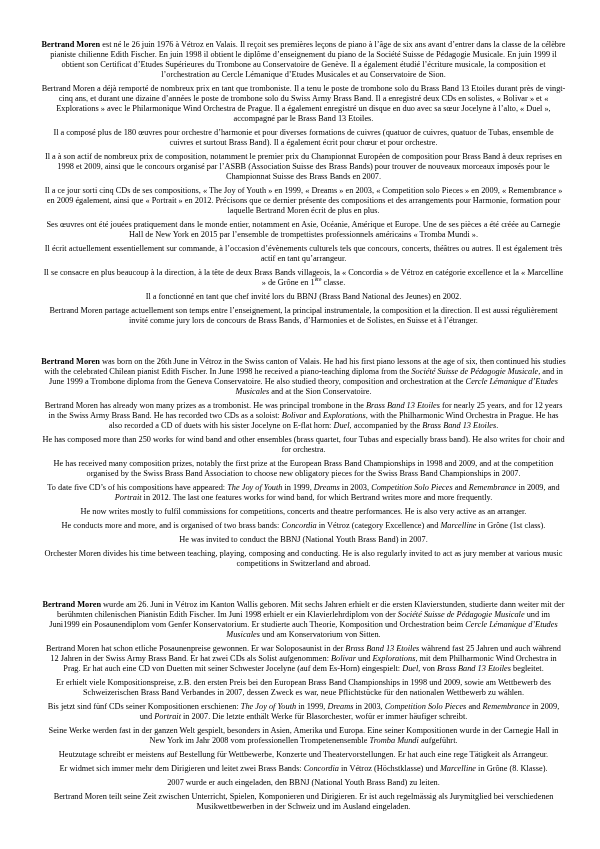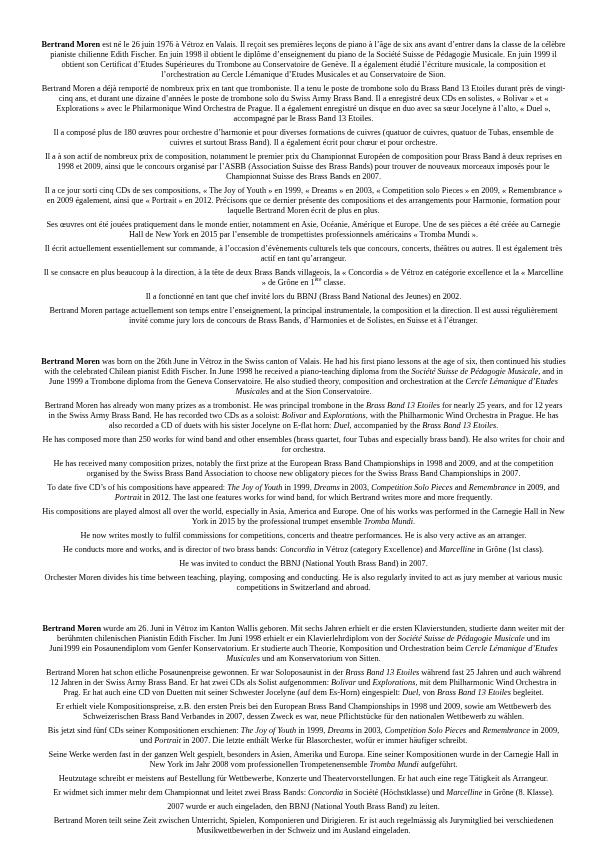--- a/index.html
+++ b/index.html
@@ -52,31 +52,30 @@
         <p><span>Il se consacre en plus beaucoup à la direction, à la tête de deux Brass Bands villageois, la « Concordia » de Vétroz en catégorie excellence et la « Marcelline » de Grône en 1</span><sup>ère</sup><span> classe.</span></p>
         <p><span>Il a fonctionné en tant que chef invité lors du BBNJ (Brass Band National des Jeunes) en 2002.</span></p>
         <p><span>Bertrand Moren partage actuellement son temps entre l’enseignement, la principal instrumentale, la composition et la direction. Il est aussi régulièrement invité comme jury lors de concours de Brass Bands, d’Harmonies et de Solistes, en Suisse et à l’étranger.</span></p>
       </div>
       <div class="section">
         <p><strong>Bertrand Moren</strong><span> was born on the 26th June in Vétroz in the Swiss canton of Valais. He had his first piano lessons at the age of six, then continued his studies with the celebrated Chilean pianist Edith Fischer. In June 1998 he received a piano-teaching diploma from the </span><em>Société Suisse de Pédagogie Musicale</em><span>, and in June 1999 a Trombone diploma from the Geneva Conservatoire. He also studied theory, composition and orchestration at the </span><em>Cercle Lémanique d’Etudes Musicales</em><span> and at the Sion Conservatoire.</span></p>
         <p><span>Bertrand Moren has already won many prizes as a trombonist. He was principal trombone in the </span><em>Brass Band 13 Etoiles</em><span> for nearly 25 years, and for 12 years in the Swiss Army Brass Band. He has recorded two CDs as a soloist: </span><em>Bolivar</em><span> and </span><em>Explorations</em><span>, with the Philharmonic Wind Orchestra in Prague. He has also recorded a CD of duets with his sister Jocelyne on E-flat horn: </span><em>Duel</em><span>, accompanied by the </span><em>Brass Band 13 Etoiles</em><span>.</span></p>
         <p><span>He has composed more than 250 works for wind band and other ensembles (brass quartet, four Tubas and especially brass band). He also writes for choir and for orchestra.</span></p>
         <p><span>He has received many composition prizes, notably the first prize at the European Brass Band Championships in 1998 and 2009, and at the competition organised by the Swiss Brass Band Association to choose new obligatory pieces for the Swiss Brass Band Championships in 2007.</span></p>
         <p><span>To date five CD’s of his compositions have appeared: </span><em>The Joy of Youth</em><span> in 1999, </span><em>Dreams</em><span> in 2003, </span><em>Competition Solo Pieces</em><span> and </span><em>Remembrance</em><span> in 2009, and </span><em>Portrait</em><span> in 2012. The last one features works for wind band, for which Bertrand writes more and more frequently.</span></p>
-        <p><span>His compositions are played almost all over the world, especially in Asia, America and Europe. One of his works was performed in the Carnegie Hall in New York in 2015 by the professional trumpet ensemble </span><em>Tromba Mundi</em><span>.</span></p>
         <p><span>He now writes mostly to fulfil commissions for competitions, concerts and theatre performances. He is also very active as an arranger.</span></p>
-        <p><span>He conducts more and works, and is director of two brass bands: </span><em>Concordia</em><span> in Vétroz (category Excellence) and </span><em>Marcelline</em><span> in Grône (1st class).</span></p>
+        <p><span>He conducts more and more, and is organised of two brass bands: </span><em>Concordia</em><span> in Vétroz (category Excellence) and </span><em>Marcelline</em><span> in Grône (1st class).</span></p>
         <p><span>He was invited to conduct the BBNJ (National Youth Brass Band) in 2007.</span></p>
         <p><span>Orchester Moren divides his time between teaching, playing, composing and conducting. He is also regularly invited to act as jury member at various music competitions in Switzerland and abroad.</span></p>
       </div>
       <div class="section">
         <p><strong>Bertrand Moren</strong><span> wurde am 26. Juni in Vétroz im Kanton Wallis geboren. Mit sechs Jahren erhielt er die ersten Klavierstunden, studierte dann weiter mit der berühmten chilenischen Pianistin Edith Fischer. Im Juni 1998 erhielt er ein Klavierlehrdiplom von der </span><em>Société Suisse de Pédagogie Musicale</em><span> und im Juni1999 ein Posaunendiplom vom Genfer Konservatorium. Er studierte auch Theorie, Komposition und Orchestration beim </span><em>Cercle Lémanique d’Etudes Musicales</em><span> und am Konservatorium von Sitten.</span></p>
         <p><span>Bertrand Moren hat schon etliche Posaunenpreise gewonnen. Er war Soloposaunist in der </span><em>Brass Band 13 Etoiles</em><span> während fast 25 Jahren und auch während 12 Jahren in der Swiss Army Brass Band. Er hat zwei CDs als Solist aufgenommen: </span><em>Bolivar</em><span> und </span><em>Explorations</em><span>, mit dem Philharmonic Wind Orchestra in Prag. Er hat auch eine CD von Duetten mit seiner Schwester Jocelyne (auf dem Es-Horn) eingespielt: </span><em>Duel</em><span>, von </span><em>Brass Band 13 Etoiles</em><span> begleitet.</span></p>
         <p><span>Er erhielt viele Kompositionspreise, z.B. den ersten Preis bei den European Brass Band Championships in 1998 und 2009, sowie am Wettbewerb des Schweizerischen Brass Band Verbandes in 2007, dessen Zweck es war, neue Pflichtstücke für den nationalen Wettbewerb zu wählen.</span></p>
         <p><span>Bis jetzt sind fünf CDs seiner Kompositionen erschienen: </span><em>The Joy of Youth</em><span> in 1999, </span><em>Dreams</em><span> in 2003, </span><em>Competition Solo Pieces</em><span> and </span><em>Remembrance</em><span> in 2009, und </span><em>Portrait</em><span> in 2007. Die letzte enthält Werke für Blasorchester, wofür er immer häufiger schreibt.</span></p>
         <p><span>Seine Werke werden fast in der ganzen Welt gespielt, besonders in Asien, Amerika und Europa. Eine seiner Kompositionen wurde in der Carnegie Hall in New York im Jahr 2008 vom professionellen Trompetenensemble </span><em>Tromba Mundi</em><span> aufgeführt.</span></p>
         <p><span>Heutzutage schreibt er meistens auf Bestellung für Wettbewerbe, Konzerte und Theatervorstellungen. Er hat auch eine rege Tätigkeit als Arrangeur.</span></p>
-        <p><span>Er widmet sich immer mehr dem Championnat und leitet zwei Brass Bands: </span><em>Concordia</em><span> in Société (Höchstklasse) und </span><em>Marcelline</em><span> in Grône (8. Klasse).</span></p>
+        <p><span>Er widmet sich immer mehr dem Dirigieren und leitet zwei Brass Bands: </span><em>Concordia</em><span> in Vétroz (Höchstklasse) und </span><em>Marcelline</em><span> in Grône (8. Klasse).</span></p>
         <p><span>2007 wurde er auch eingeladen, den BBNJ (National Youth Brass Band) zu leiten.</span></p>
         <p><span>Bertrand Moren teilt seine Zeit zwischen Unterricht, Spielen, Komponieren und Dirigieren. Er ist auch regelmässig als Jurymitglied bei verschiedenen Musikwettbewerben in der Schweiz und im Ausland eingeladen.</span></p>
       </div>
     </div>
 </div>
 
 </body></html>

